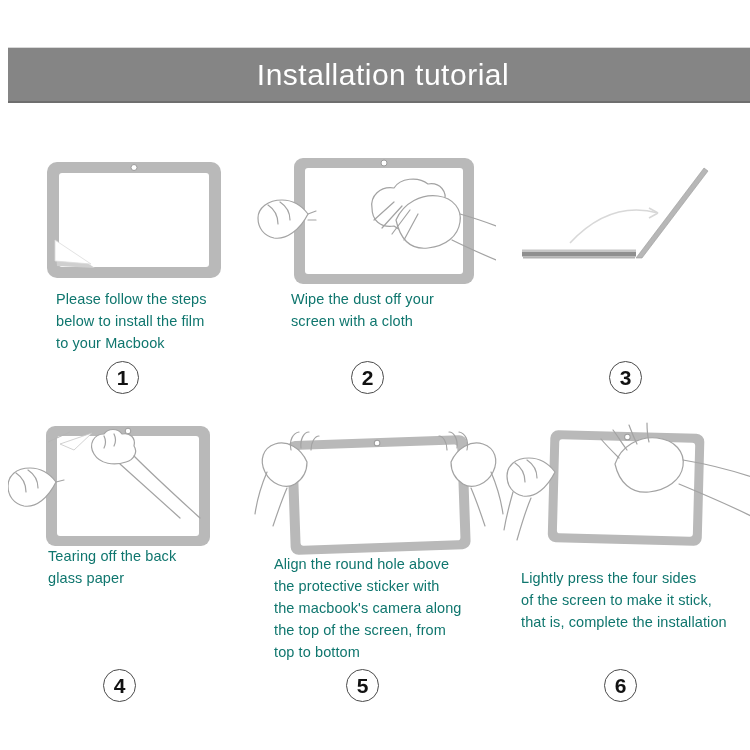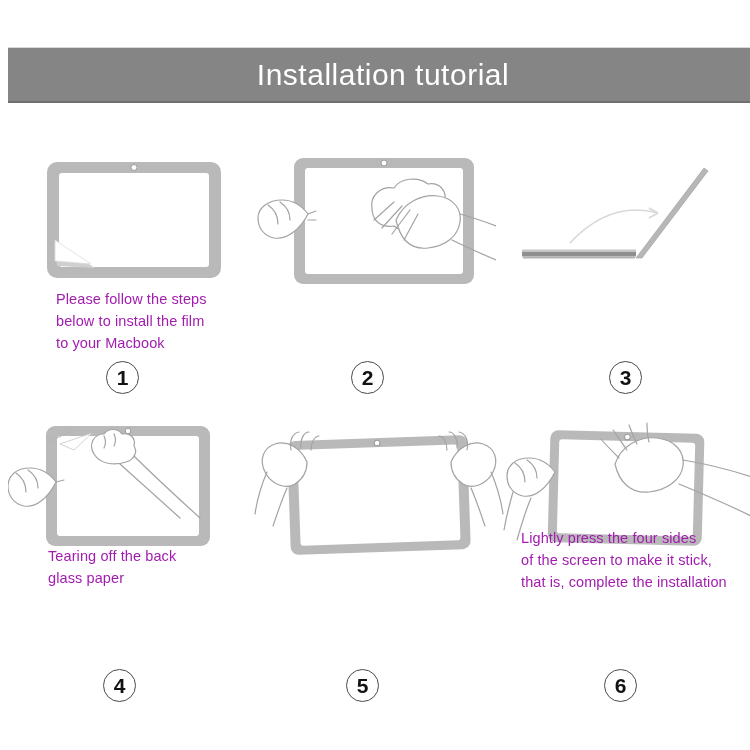--- a/index.html
+++ b/index.html
@@ -11,42 +11,42 @@
   .header{
     position:absolute;left:0;top:47px;width:750px;height:53px;
     background:#858585;border-top:1px solid #d8d8d8;border-bottom:2px solid #6e6e6e;
     display:flex;align-items:center;justify-content:center;
   }
   .header .title{
     color:#ffffff;font-size:30px;font-weight:400;letter-spacing:.5px;
   }
   .ill{position:absolute;}
   .cap{
-    position:absolute;font-size:14.5px;line-height:22px;color:#a21caf;
+    position:absolute;font-size:14.5px;line-height:22px;color:#0f766e;
     white-space:pre-line;letter-spacing:.1px;
   }
   .num{
     position:absolute;width:33px;height:33px;border:1.6px solid #4a4a4a;border-radius:50%;
     background:#fff;display:flex;align-items:center;justify-content:center;
     font-size:21px;font-weight:700;color:#121212;box-sizing:border-box;
   }
   
   #ill1{left:35px; top:156px;width:185px;height:130px;}
   #ill2{left:248px;top:150px;width:240px;height:140px;}
   #ill3{left:500px;top:155px;width:240px;height:118px;}
   #ill4{left:0px;  top:420px;width:248px;height:142px;}
   #ill5{left:245px;top:428px;width:255px;height:135px;}
   #ill6{left:495px;top:420px;width:255px;height:142px;}
   
   #cap1{left:48px; top:288px;}
   #cap2{left:283px;top:288px;}
   #cap3{left:513px;top:288px;}
   #cap4{left:40px; top:545px;}
   #cap5{left:266px;top:553px;}
-  #cap6{left:513px;top:527px;}
+  #cap6{left:513px;top:567px;}
   
   #num1{left:98px; top:361px;}
   #num2{left:343px;top:361px;}
   #num3{left:601px;top:361px;}
   #num4{left:95px; top:669px;}
   #num5{left:338px;top:669px;}
   #num6{left:596px;top:669px;}
   svg .stroke{fill:none;stroke:#a3a3a3;stroke-width:1.2;stroke-linecap:round;}
   svg .palm{fill:#ffffff;stroke:#a3a3a3;stroke-width:1.2;stroke-linejoin:round;}
 </style>
@@ -147,22 +147,29 @@
     <path class="stroke" d="M124,30 C118,22 114,15 110,10"></path>
     <path class="stroke" d="M134,24 C130,16 128,10 126,5"></path>
     <path class="stroke" d="M146,22 C144,14 144,8 144,3"></path>
     <path class="stroke" d="M180,40 C204,44 228,50 252,58"></path>
     <path class="stroke" d="M176,64 C200,74 224,84 248,96"></path>
   </svg>
 
   <div id="cap1" class="cap">Please follow the steps
 below to install the film
 to your Macbook</div>
+  <div id="cap2" class="cap">Wipe the dust off your
+screen with a cloth</div>
   <div id="cap4" class="cap">Tearing off the back
 glass paper</div>
+  <div id="cap5" class="cap">Align the round hole above
+the protective sticker with
+the macbook's camera along
+the top of the screen, from
+top to bottom</div>
   <div id="cap6" class="cap">Lightly press the four sides
 of the screen to make it stick,
 that is, complete the installation</div>
 
   <div id="num1" class="num">1</div>
   <div id="num2" class="num">2</div>
   <div id="num3" class="num">3</div>
   <div id="num4" class="num">4</div>
   <div id="num5" class="num">5</div>
   <div id="num6" class="num">6</div>

